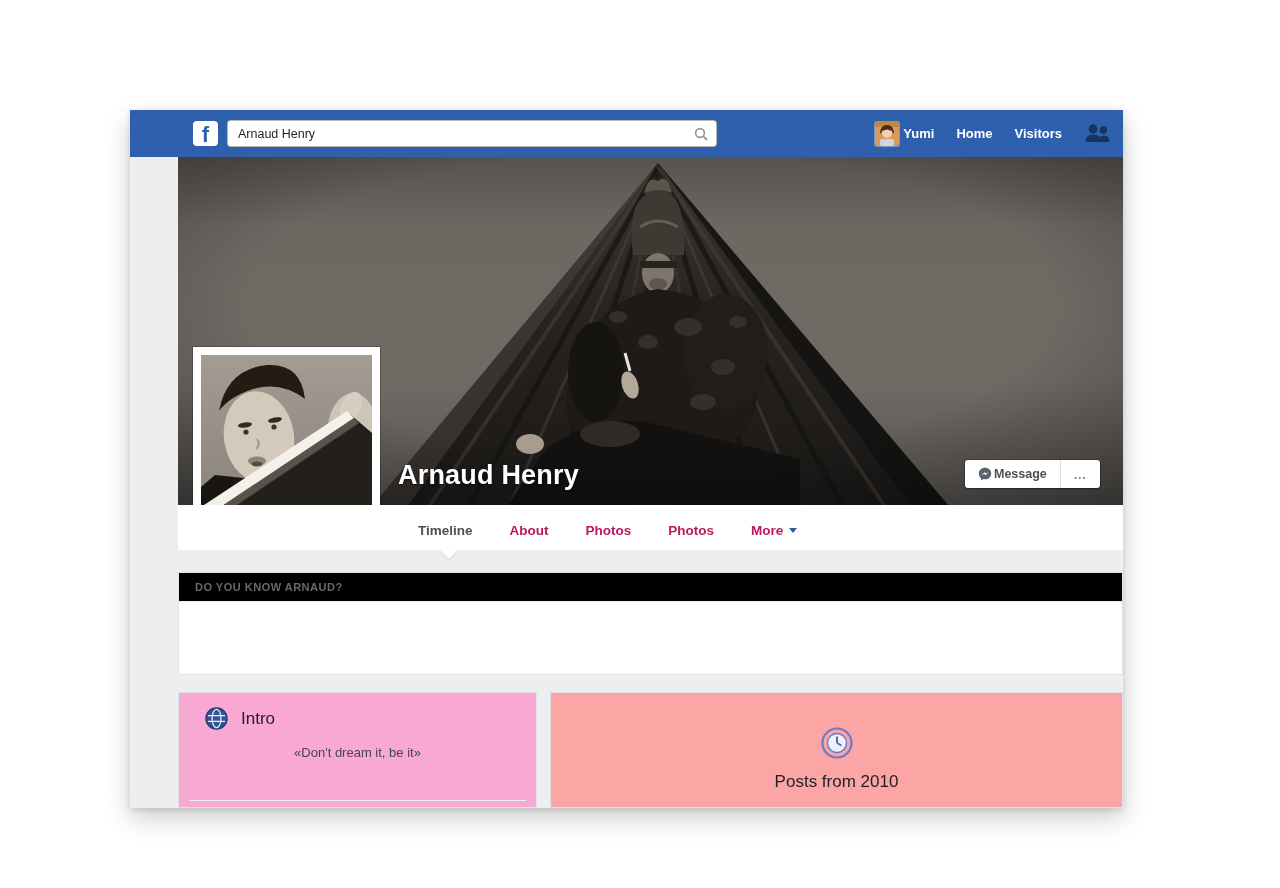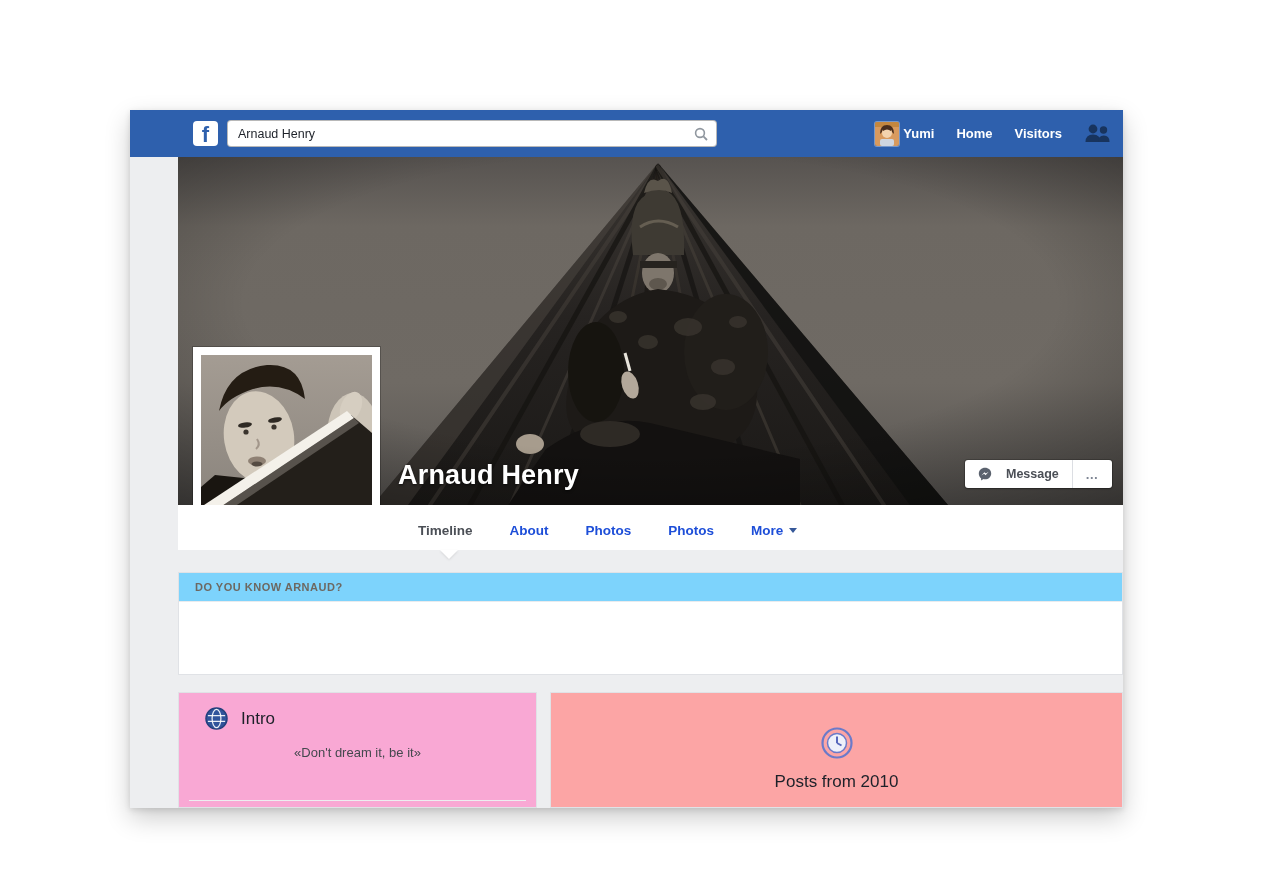--- a/index.html
+++ b/index.html
@@ -21,45 +21,45 @@
   .avatar { width:24px; height:24px; border-radius:2px; overflow:hidden; box-shadow:0 0 0 1px rgba(255,255,255,.35); }
   .topnav .navlink, .user-chip .uname { color:#fff; font-weight:bold; font-size:13px; cursor:pointer; }
 
   
   .cover { position:absolute; left:48px; top:47px; width:945px; height:348px; overflow:hidden; background:#6b6660; }
   .cover svg.scene { position:absolute; left:0; top:0; width:100%; height:100%; }
   .cover-name { position:absolute; left:220px; top:303px; color:#fff; font-size:27px; font-weight:bold;
                 letter-spacing:.2px; text-shadow:0 1px 3px rgba(0,0,0,.65); }
   .cover-actions { position:absolute; left:787px; top:303px; height:28px; display:flex; background:#fff;
                    border-radius:3px; box-shadow:0 0 0 1px rgba(0,0,0,.18), 0 1px 2px rgba(0,0,0,.25); }
-  .msg-btn { display:flex; align-items:center; gap:14px; padding:0 13px; font-size:12.5px; font-weight:bold;
+  .msg-btn { display:flex; align-items:center; gap:2px; padding:0 13px; font-size:12.5px; font-weight:bold;
              color:#4b4f56; cursor:pointer; }
   .more-btn { width:40px; border-left:1px solid #dcdee3; display:flex; align-items:center; justify-content:center;
               color:#7f8694; font-size:13px; font-weight:bold; letter-spacing:1px; cursor:pointer; }
 
   
   .profile-pic { position:absolute; left:63px; top:237px; width:187px; height:187px; background:#fff;
                  border:8px solid #fff; box-shadow:0 0 0 1px rgba(0,0,0,.22); }
   .profile-pic svg { display:block; width:171px; height:171px; }
 
   
   .tabbar { position:absolute; left:48px; top:395px; width:945px; height:45px; background:#fff; }
   .tabs { position:absolute; left:240px; top:0; height:50px; display:flex; align-items:center; gap:37px; }
-  .tab { font-size:13.5px; font-weight:bold; color:#1d4ed8; cursor:pointer; display:flex; align-items:center; gap:6px; }
+  .tab { font-size:13.5px; font-weight:bold; color:#be185d; cursor:pointer; display:flex; align-items:center; gap:6px; }
   .tab.active { color:#4b4f56; cursor:default; }
   .caret-down { width:0; height:0; border-left:4px solid transparent; border-right:4px solid transparent;
                 border-top:5px solid #365899; display:inline-block; }
   .notch { position:absolute; left:262px; top:45px; width:0; height:0; border-left:9px solid transparent;
            border-right:9px solid transparent; border-top:9px solid #fff;
            filter:drop-shadow(0 1px 1px rgba(0,0,0,.10)); }
 
   
   .know-card { position:absolute; left:48px; top:462px; width:945px; height:103px; background:#fff;
                border:1px solid #e0e2e6; }
-  .know-header { height:29px; background:#7dd3fc; border-bottom:1px solid #e9ebee; display:flex; align-items:center;
+  .know-header { height:29px; background:#000000; border-bottom:1px solid #e9ebee; display:flex; align-items:center;
                  padding:0 16px; font-size:11px; font-weight:bold; letter-spacing:.5px; color:#6d6861; }
   .know-body { padding:22px 16px; font-size:14px; color:#9aa0ab; }
   .know-body .msg-link { color:#365899; font-weight:bold; cursor:pointer; }
 
   
   .intro-panel { position:absolute; left:48px; top:582px; width:359px; height:116px; background:#f9a8d4;
                  border:1px solid #e0e2e6; }
   .intro-head { display:flex; align-items:center; gap:13px; padding:14px 0 0 26px; }
   .intro-title { font-size:17px; color:#1d2129; }
   .intro-quote { text-align:center; margin-top:15px; font-size:13px; color:#44484e; }

